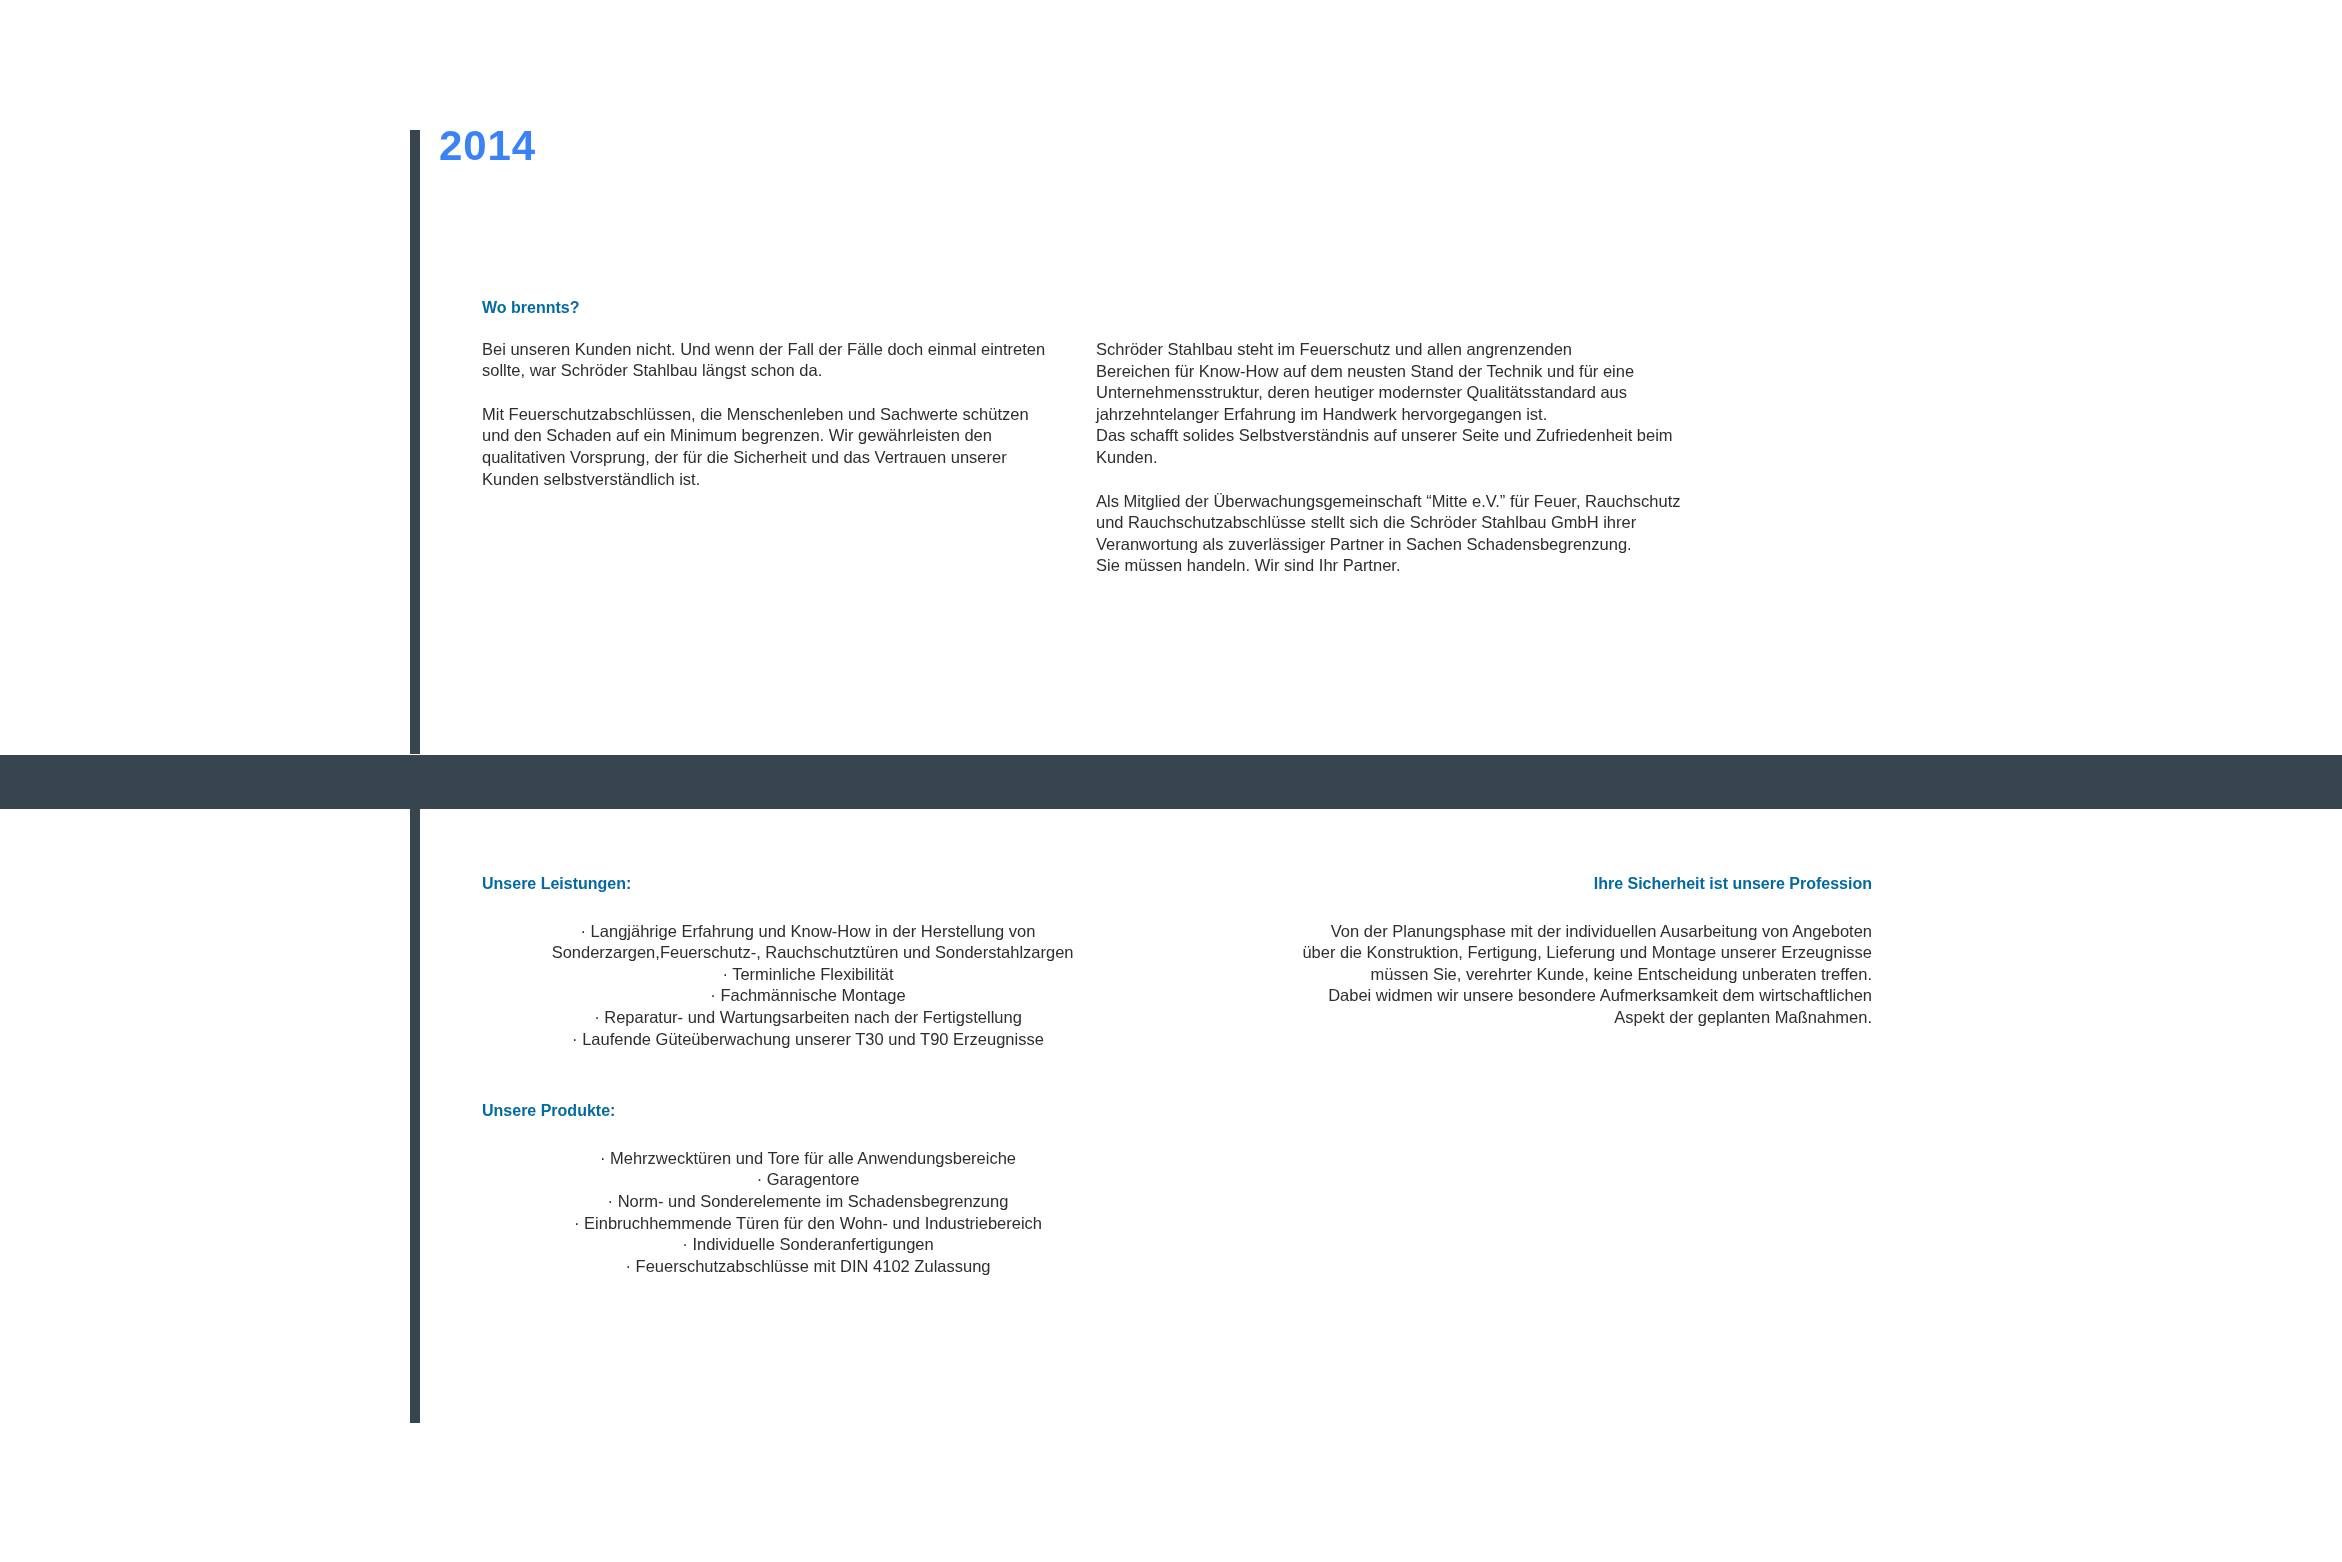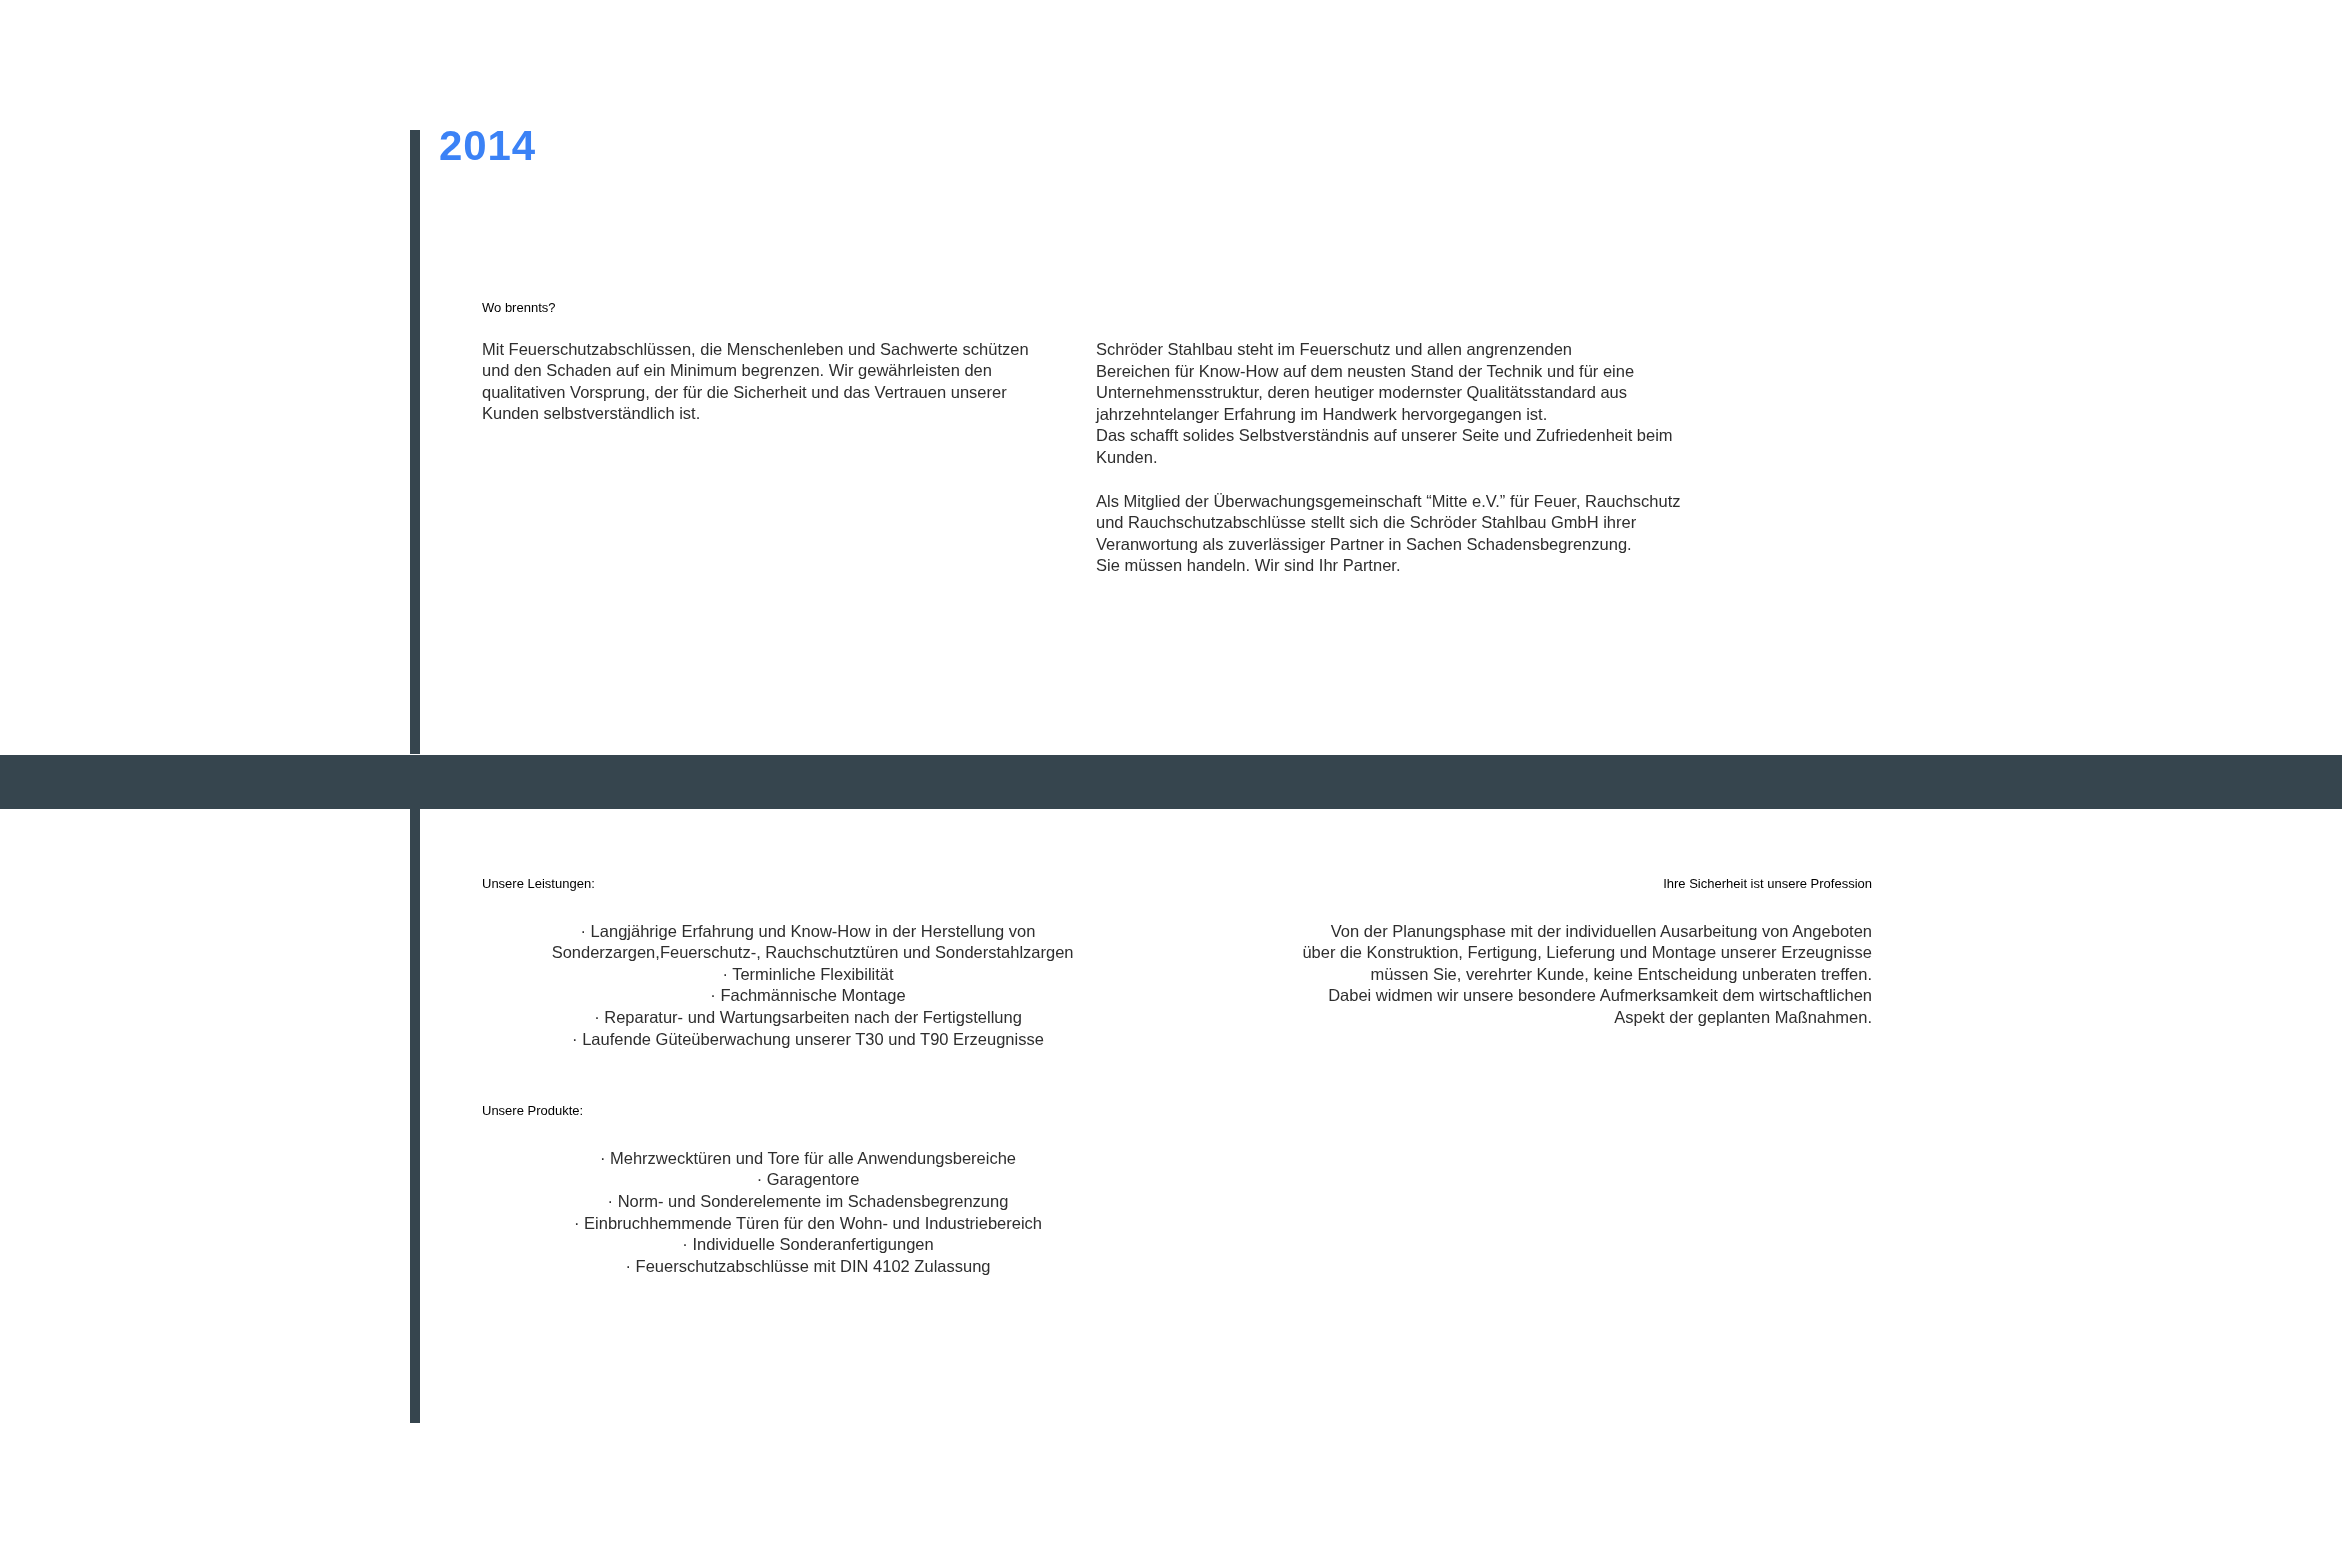--- a/index.html
+++ b/index.html
@@ -35,24 +35,24 @@
     letter-spacing: 0.9px;
     color: #3b82f6;
   }
   .col { position: absolute; }
   .col-upper-left  { left: 482px; top: 297px; width: 652px; }
   .col-upper-right { left: 1080px; top: 339px; width: 716px; margin-left: 16px; }
   .col-lower-left  { left: 482px; top: 873px; width: 652px; }
   .col-lower-right { left: 1147px; top: 873px; width: 725px; text-align: right; }
   h2 {
     margin: 0 0 26px 0;
-    font-size: 13px;
+    font-size: 16px;
     line-height: 21.6px;
-    font-weight: normal;
-    color: #000000;
+    font-weight: bold;
+    color: #0369a1;
   }
   .col-upper-left h2 { margin-bottom: 20px; }
   .heading-products { margin-top: 50px; }
   .paragraphs p {
     margin: 0 0 22px 0;
     white-space: pre-line;
   }
   .paragraphs p:last-child { margin-bottom: 0; }
   .list { margin: 0; text-align: center; }
   .list .line {
@@ -66,20 +66,22 @@
 <div class="accent bar-top"></div>
 <div class="accent band"></div>
 <div class="accent bar-bottom"></div>
 
 <h1 class="year">2014</h1>
 
 <div class="col col-upper-left">
   <h2>Wo brennts?</h2>
   <div class="paragraphs">
 
+  <p>Bei unseren Kunden nicht. Und wenn der Fall der Fälle doch einmal eintreten
+sollte, war Schröder Stahlbau längst schon da.</p>
       <p>Mit Feuerschutzabschlüssen, die Menschenleben und Sachwerte schützen
 und den Schaden auf ein Minimum begrenzen. Wir gewährleisten den
 qualitativen Vorsprung, der für die Sicherheit und das Vertrauen unserer
 Kunden selbstverständlich ist.</p>
     </div>
 </div>
 
 <div class="col col-upper-right">
   <div class="paragraphs">
 

